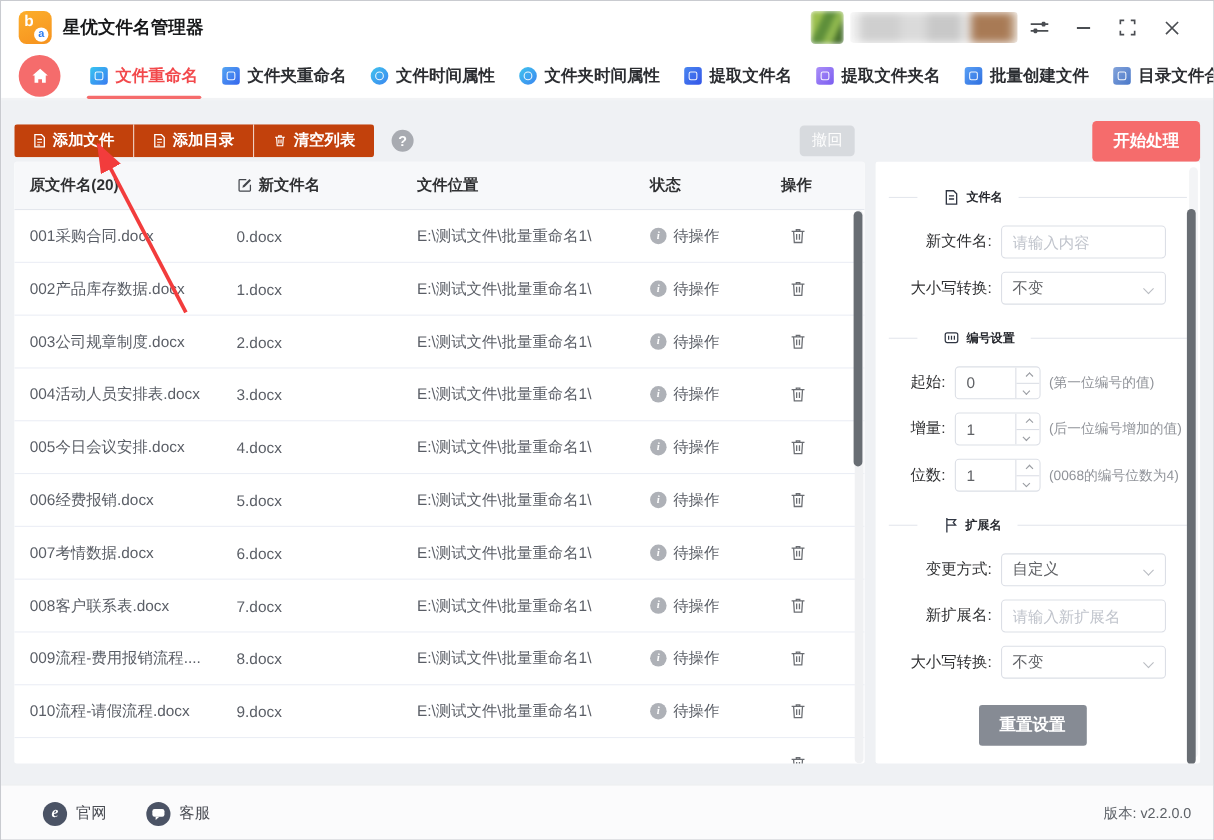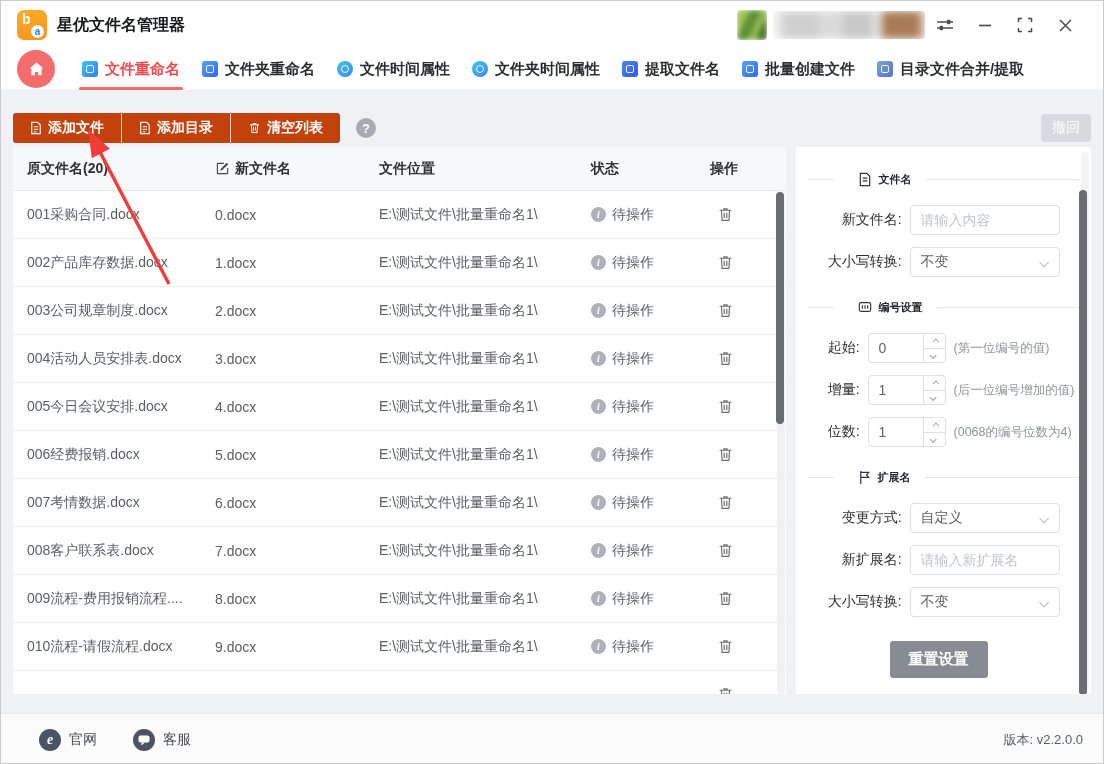--- a/index.html
+++ b/index.html
@@ -169,20 +169,24 @@
   <div class="tab">
     <span class="tab-icon ic-folder-time"></span>
     <span class="tab-label">文件夹时间属性</span>
   </div>
 
   <div class="tab">
     <span class="tab-icon ic-extract-filename"></span>
     <span class="tab-label">提取文件名</span>
   </div>
 
+  <div class="tab">
+    <span class="tab-icon ic-extract-foldername"></span>
+    <span class="tab-label">提取文件夹名</span>
+  </div>
 
   <div class="tab">
     <span class="tab-icon ic-batch-create"></span>
     <span class="tab-label">批量创建文件</span>
   </div>
 
   <div class="tab">
     <span class="tab-icon ic-merge-extract"></span>
     <span class="tab-label">目录文件合并/提取</span>
   </div>
@@ -209,20 +213,21 @@
         </button>
         <button class="blue-btn">
           <svg width="13" height="14" viewBox="0 0 16 16" fill="none" stroke="#fff" stroke-width="1.3">
               <path d="M2.5 4h11M6.5 4V2.5h3V4M4.2 4l.7 9.5h6.2L11.8 4M6.8 6.5V11M9.2 6.5V11"></path>
             </svg>
           <span>清空列表</span>
         </button>
       </div>
       <div class="help-circle">?</div>
       <button class="undo-btn">撤回</button>
+      <button class="start-btn">开始处理</button>
     </div>
 
     <div class="main">
 
       <div class="table-panel">
         <div class="trow thead">
           <div class="hcell">原文件名(20)</div>
           <div class="hcell">
             <svg width="15" height="15" viewBox="0 0 16 16">
                 <path d="M9.5 2.5H3.2c-.4 0-.7.3-.7.7v9.6c0 .4.3.7.7.7h9.6c.4 0 .7-.3.7-.7V7.5" fill="none" stroke="#43464c" stroke-width="1.2"></path>

